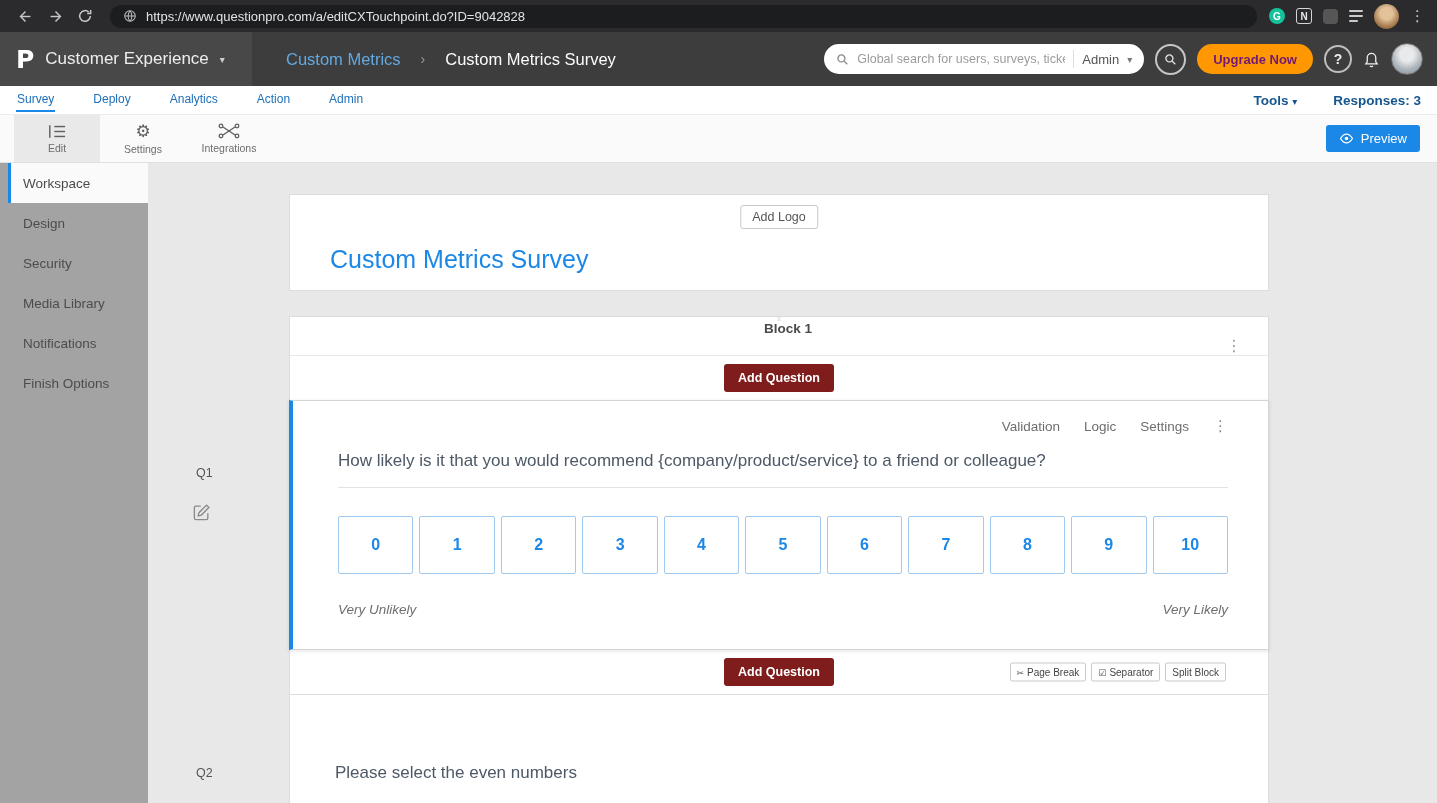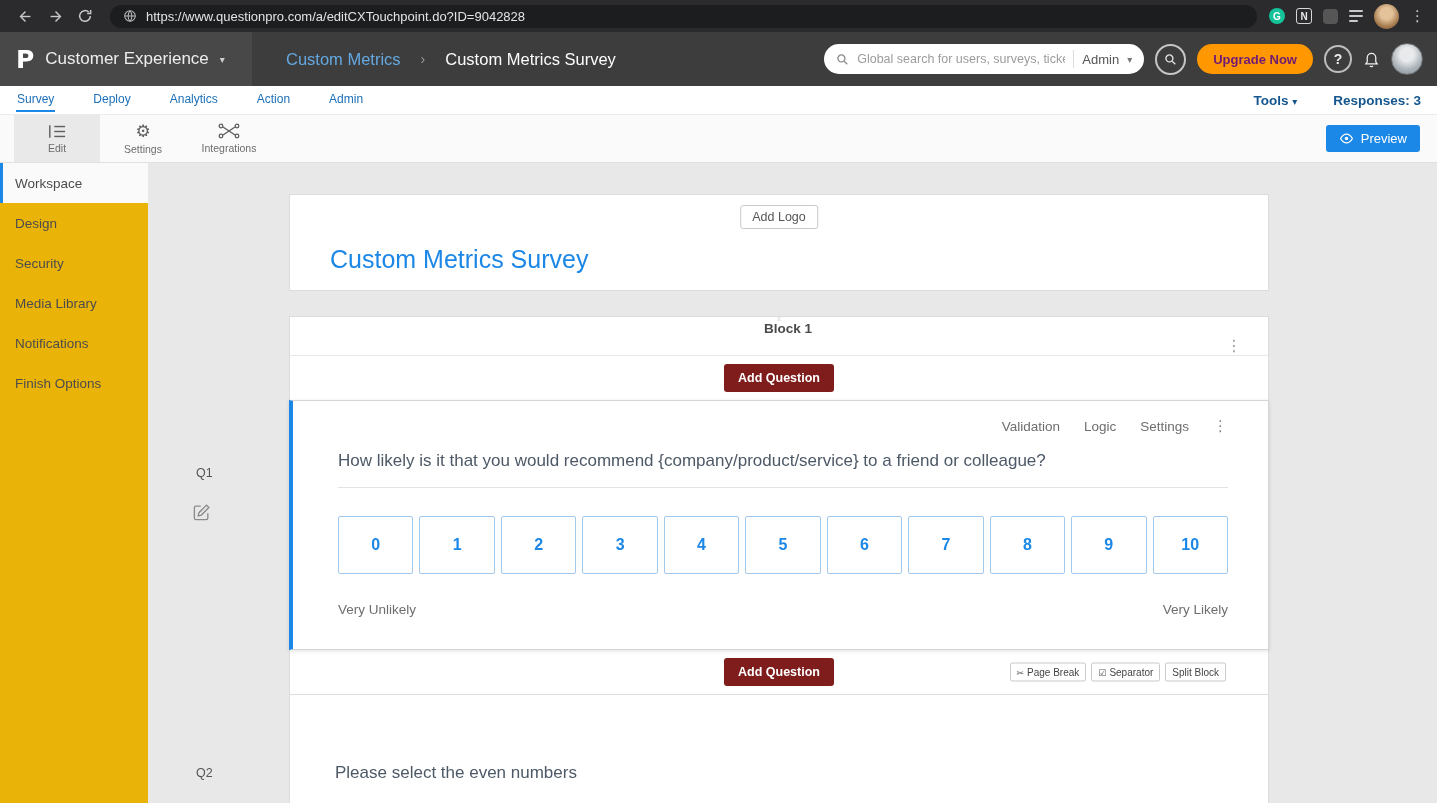--- a/index.html
+++ b/index.html
@@ -69,21 +69,21 @@
   .tool-item { width:86px; display:flex; flex-direction:column; align-items:center;
     justify-content:center; gap:3px; }
   .tool-item.active { background:#e9e9e9; }
   .tool-label { font-size:10.5px; color:#6d6d6d; }
   .gear-glyph { font-size:17px; color:#5f5f5f; line-height:17px; font-family:"DejaVu Sans",sans-serif; }
   .preview-btn { position:absolute; right:17px; top:10px; height:27px; background:#1b87e6; color:#fff;
     border-radius:3px; font-size:13px; display:flex; align-items:center; gap:7px; padding:0 13px; }
 
   
   .content { height:640px; display:flex; }
-  .sidebar { width:148px; background:#eab308; }
+  .sidebar { width:148px; background:#a3a3a3;padding-left:8px; }
   .side-item { height:40px; display:flex; align-items:center; padding-left:12px; font-size:13.5px;
     color:#4c4c4c; border-left:3px solid transparent; }
   .side-item.active { background:#fafafa; border-left-color:#1b87e6; }
   .main { flex:1; background:#e8e8e8; position:relative; overflow:hidden; }
 
   .q-label { position:absolute; left:48px; font-size:12.5px; color:#555; }
   .pencil-wrap { position:absolute; left:44px; top:340px; }
 
   .survey-col { position:absolute; left:141px; top:31px; width:980px; }
   .card { background:#fff; border:1px solid #dcdcdc; }
@@ -111,21 +111,21 @@
   .q-actions { display:flex; justify-content:flex-end; align-items:center; gap:24px; font-size:13.5px;
     color:#6e6e6e; }
   .q-kebab { color:#8a8a8a; font-size:15px; }
   .q-text { margin-top:16px; font-size:17px; color:#4d5966; padding-bottom:16px;
     border-bottom:1px solid #e3e3e3; }
   .nps-row { display:flex; gap:6px; margin-top:28px; }
   .nps-box { flex:1; height:58px; border:1px solid #a2c9ee; border-radius:2px; background:#fff;
     display:flex; align-items:center; justify-content:center; font-size:16px; font-weight:bold;
     color:#1b87e6; }
   .nps-labels { display:flex; justify-content:space-between; margin-top:28px; font-size:13.5px;
-    color:#6e6e6e; }
+    color:#6e6e6e;font-style:italic; }
 
   .q2-area { border-top:1px solid #ddd; padding:68px 40px 40px 45px; font-size:17px; color:#4d5966;
     min-height:120px; }
 
   svg { display:block; }
 </style>
 </head>
 <body>
 
 <div class="chrome">

